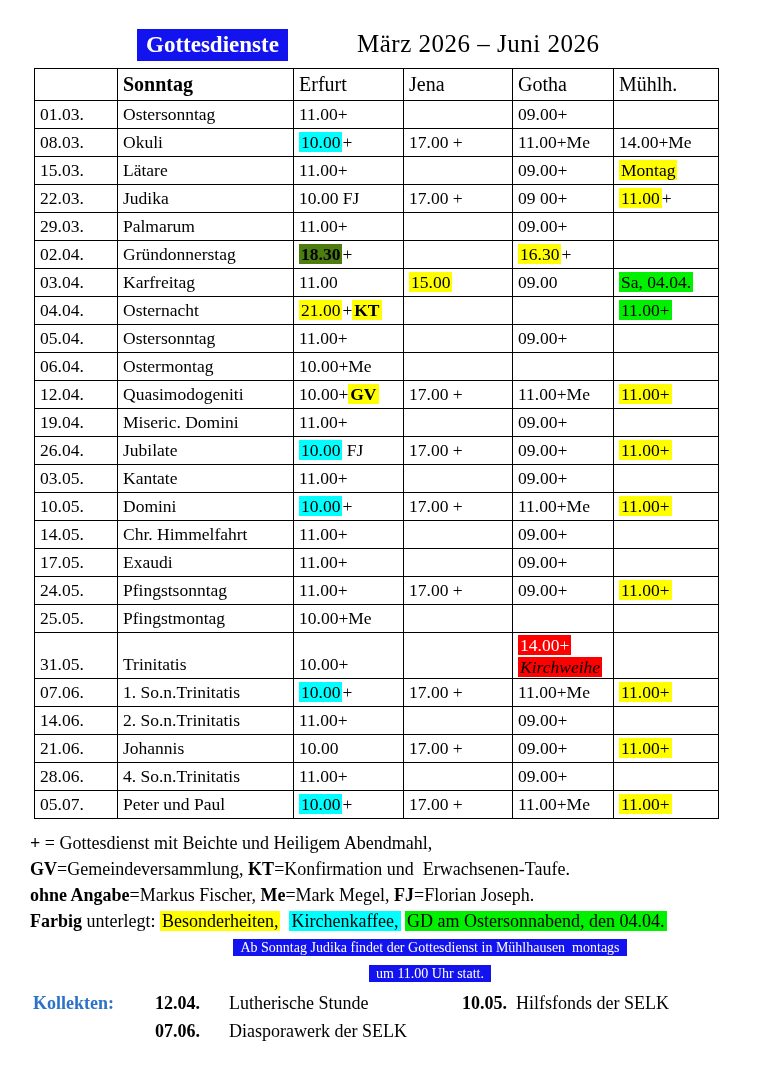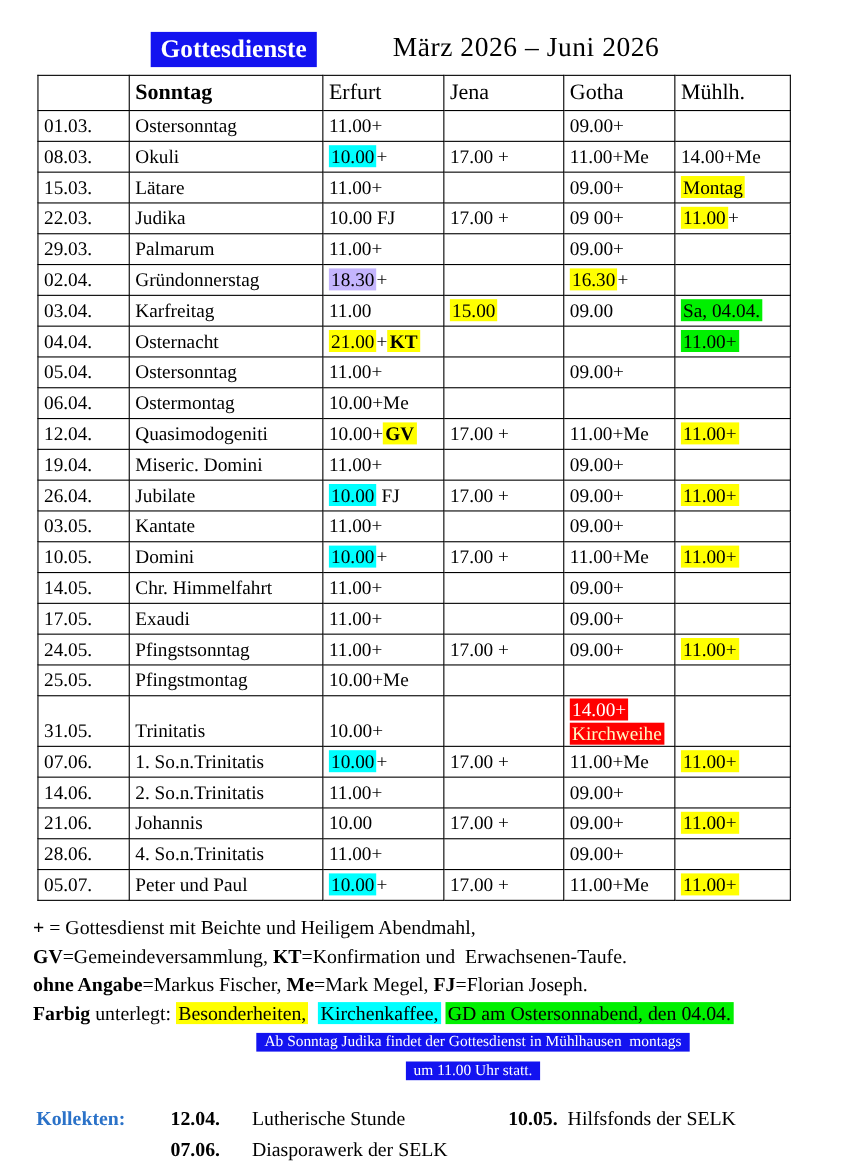--- a/index.html
+++ b/index.html
@@ -38,21 +38,21 @@
   tr.tall td { vertical-align:bottom; padding-bottom:3px; }
   tr.tall td.cell-gotha { vertical-align:top; padding-top:1px; padding-bottom:0; line-height:22px; }
   .hl { padding:0 2px; }
 
   
   .footer { position:absolute; top:830px; left:30px; width:745px; }
   .fline { font-size:18px; line-height:26px; white-space:pre-wrap; }
   .banner-wrap { text-align:center; margin-left:55px; line-height:26px; height:26px; }
   .banner { background:var(--blue); color:#fff; font-size:14px; padding:1px 7px; white-space:pre; }
 
-  .kollekten { margin-top:17px; margin-left:3px; }
+  .kollekten { margin-top:3px; margin-left:3px; }
   .krow { display:flex; font-size:18px; line-height:28px; }
   .klabel { width:122px; font-weight:bold; color:var(--kblue); }
   .kdate { width:74px; font-weight:bold; }
   .ktext1 { width:233px; }
   .kdate2 { font-weight:bold; margin-right:9px; }
 </style>
 </head>
 <body>
 
 <div class="page">
@@ -118,21 +118,21 @@
           <td class="tdate">29.03.</td>
           <td class="tname">Palmarum</td>
           <td class="cell-erfurt"><span>11.00+</span></td>
           <td class="cell-jena"></td>
           <td class="cell-gotha"><span>09.00+</span></td>
           <td class="cell-muehlh"></td>
         </tr>
         <tr class="data">
           <td class="tdate">02.04.</td>
           <td class="tname">Gründonnerstag</td>
-          <td class="cell-erfurt"><span class="hl" style="background-color: #c4b5fd;">18.30</span><span>+</span></td>
+          <td class="cell-erfurt"><span class="hl" style="background-color: #4d7c0f; font-weight: bold;">18.30</span><span>+</span></td>
           <td class="cell-jena"></td>
           <td class="cell-gotha"><span class="hl" style="background-color: rgb(255, 255, 0); margin-top: 32px;">16.30</span><span>+</span></td>
           <td class="cell-muehlh"></td>
         </tr>
         <tr class="data">
           <td class="tdate">03.04.</td>
           <td class="tname">Karfreitag</td>
           <td class="cell-erfurt"><span>11.00</span></td>
           <td class="cell-jena"><span class="hl" style="background-color: rgb(255, 255, 0);">15.00</span></td>
           <td class="cell-gotha"><span>09.00</span></td>
@@ -232,21 +232,21 @@
           <td class="cell-erfurt"><span>10.00+Me</span></td>
           <td class="cell-jena"></td>
           <td class="cell-gotha"></td>
           <td class="cell-muehlh"></td>
         </tr>
         <tr class="data tall">
           <td class="tdate">31.05.</td>
           <td class="tname">Trinitatis</td>
           <td class="cell-erfurt"><span>10.00+</span></td>
           <td class="cell-jena"></td>
-          <td class="cell-gotha"><span class="hl" style="background-color: rgb(255, 0, 0); color: rgb(255, 255, 255);">14.00+</span><br><span class="hl" style="background-color: rgb(255, 0, 0); color: #fef9c3;">Kirchweihe</span></td>
+          <td class="cell-gotha"><span class="hl" style="background-color: rgb(255, 0, 0); color: rgb(255, 255, 255);">14.00+</span><br><span class="hl" style="background-color: rgb(255, 0, 0); color: #000000; font-style: italic;">Kirchweihe</span></td>
           <td class="cell-muehlh"></td>
         </tr>
         <tr class="data">
           <td class="tdate">07.06.</td>
           <td class="tname">1. So.n.Trinitatis</td>
           <td class="cell-erfurt"><span class="hl" style="background-color: rgb(0, 255, 255);">10.00</span><span>+</span></td>
           <td class="cell-jena"><span>17.00 +</span></td>
           <td class="cell-gotha"><span>11.00+Me</span></td>
           <td class="cell-muehlh"><span class="hl" style="background-color: rgb(255, 255, 0);">11.00+</span></td>
         </tr>

